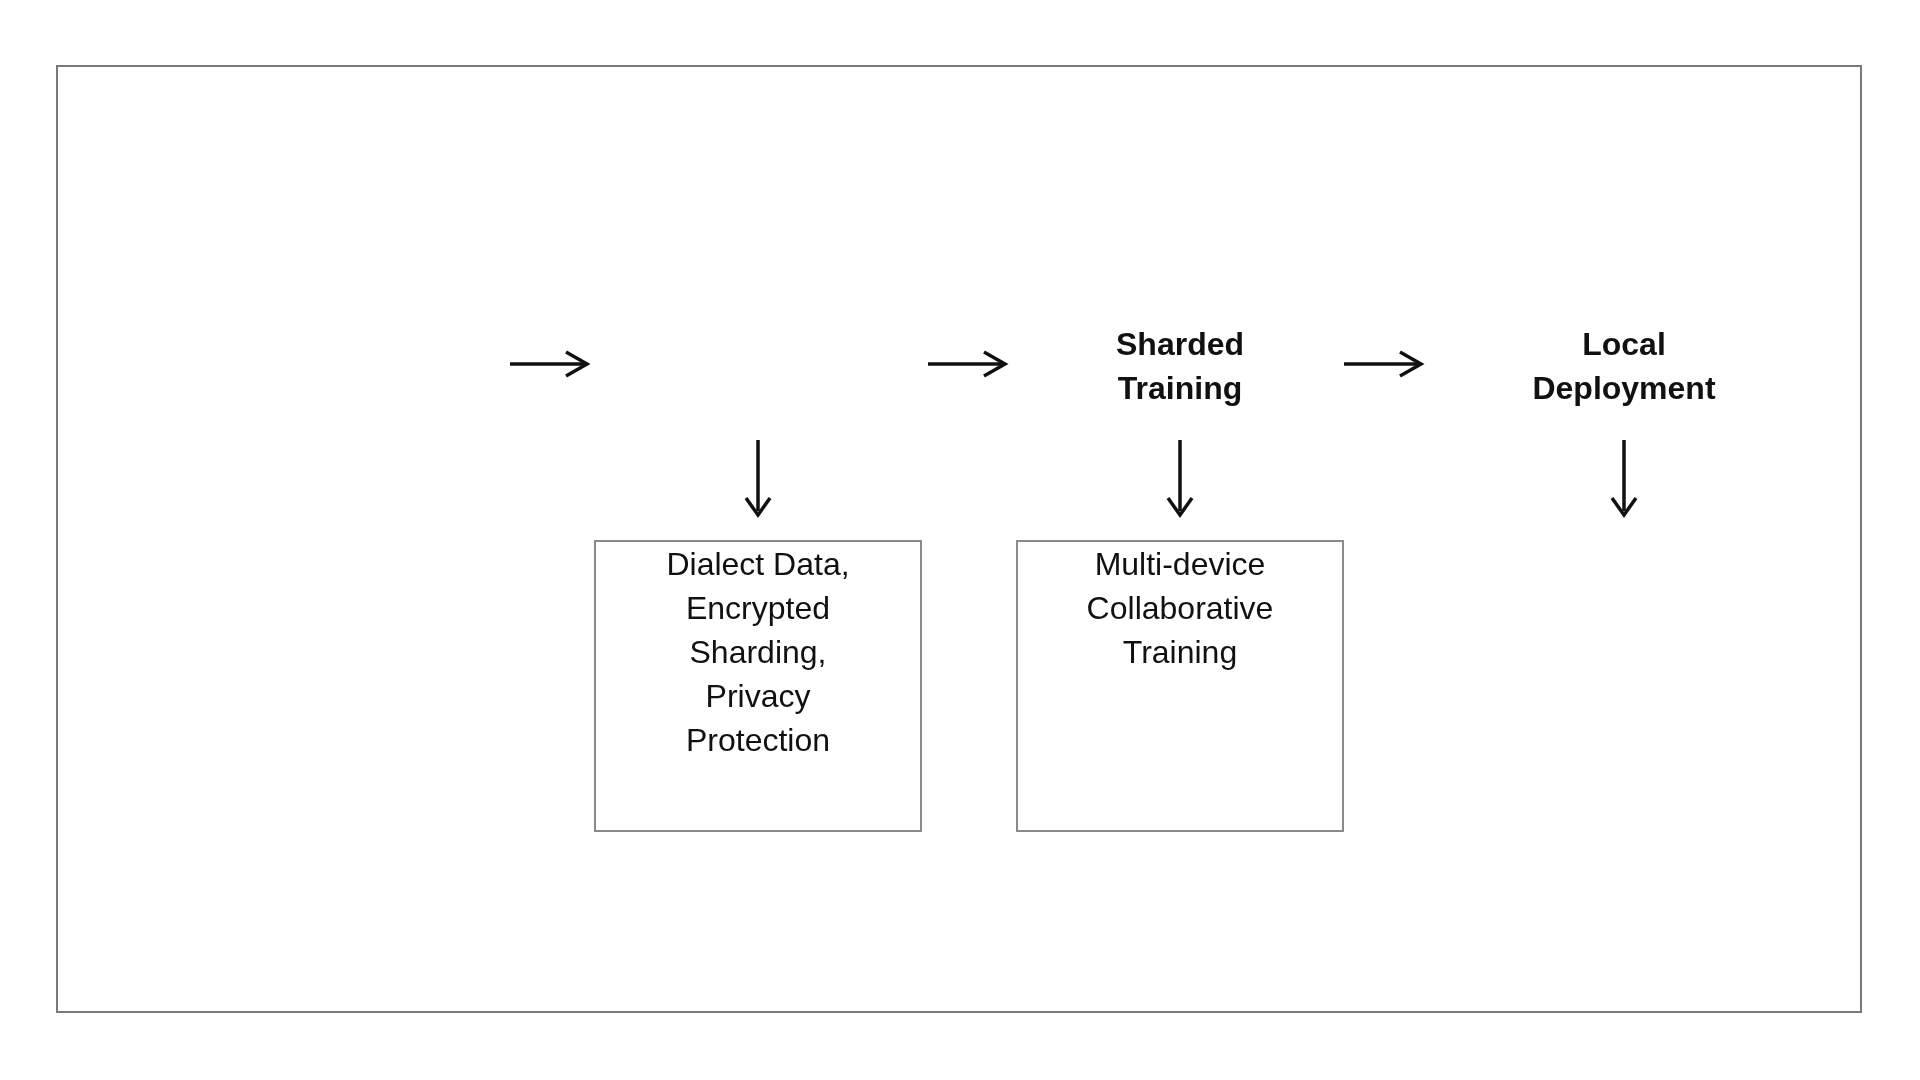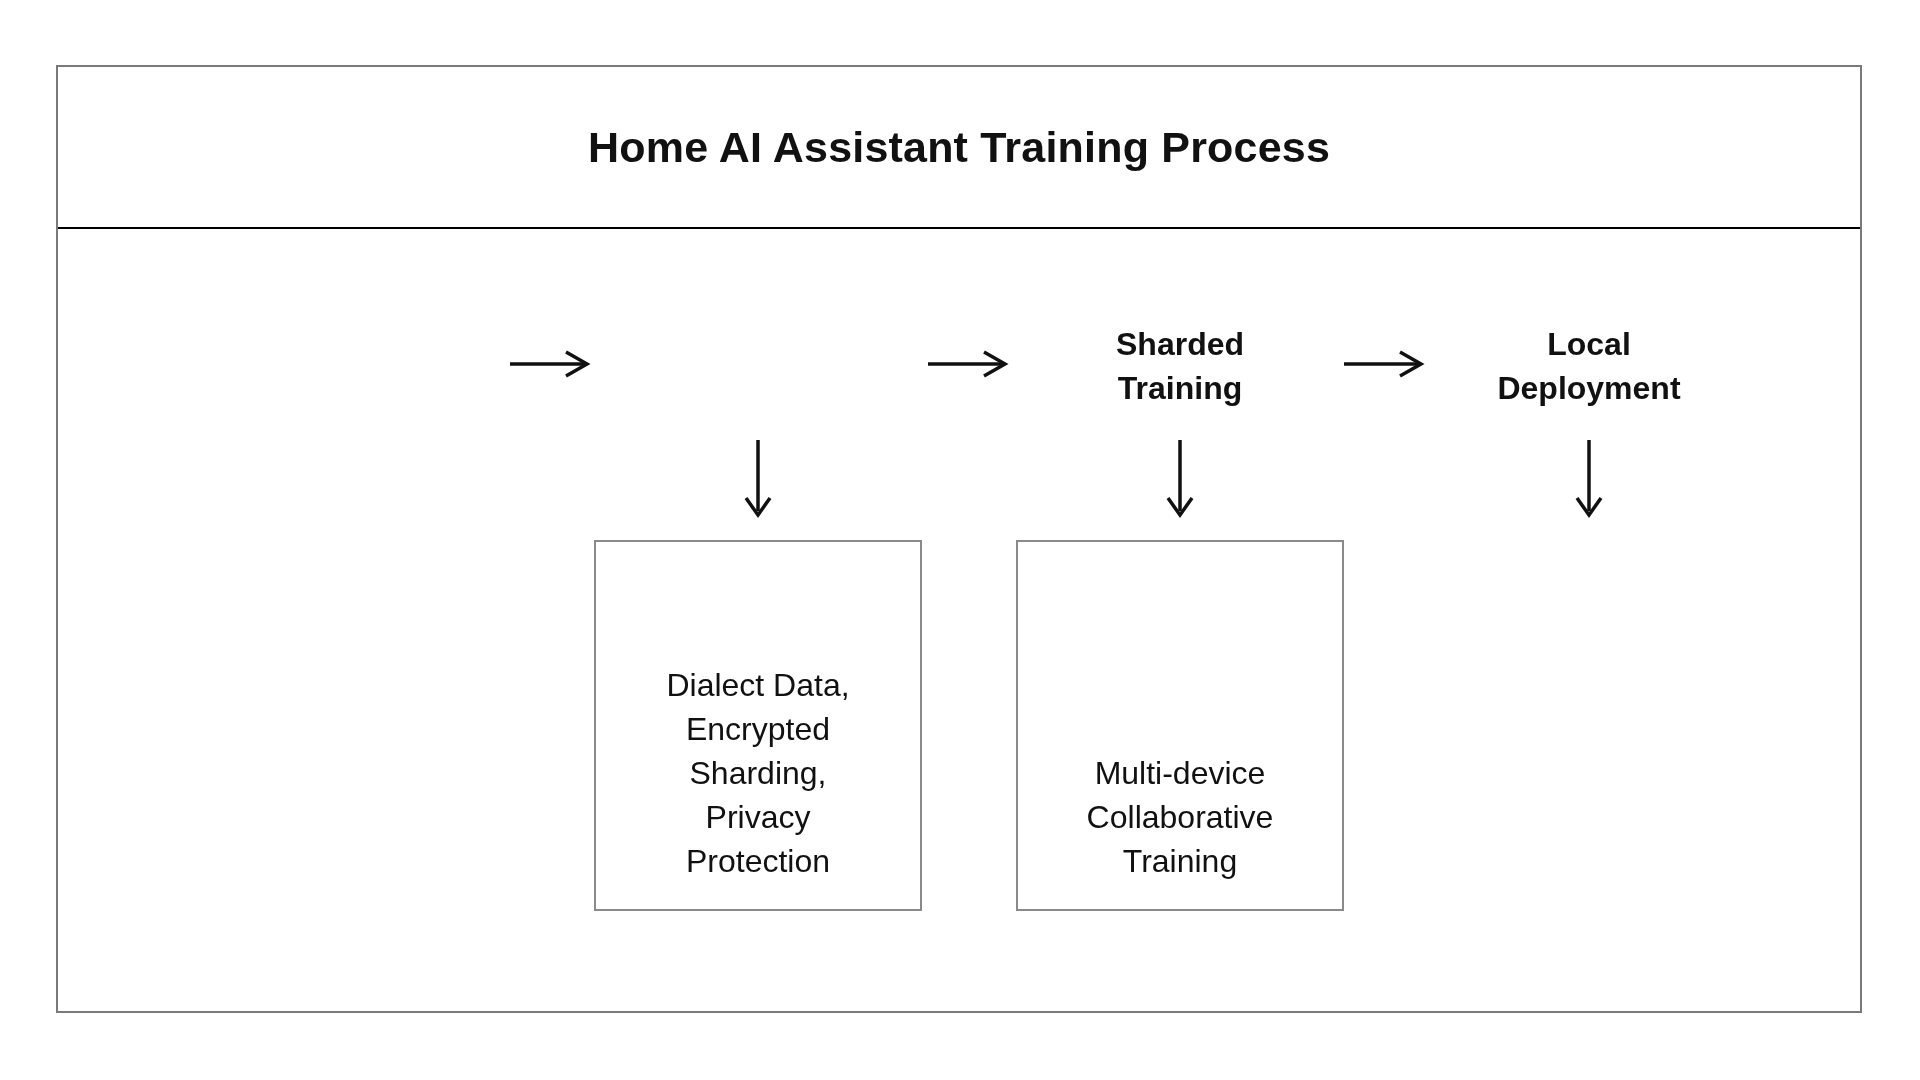--- a/index.html
+++ b/index.html
@@ -29,47 +29,44 @@
   }
   .stage{position:absolute;top:251px;width:328px;height:600px;}
   .stage-label{
     position:absolute;top:0;left:0;right:0;height:96px;
     display:flex;align-items:center;justify-content:center;
     font-size:32px;font-weight:700;line-height:44px;text-align:center;
     white-space:pre-line;color:var(--text);
   }
   .v-arrow{position:absolute;top:120px;left:50%;transform:translateX(-50%);}
   .stage-box{
-    position:absolute;top:222px;left:0;right:0;height:371px;
+    position:absolute;top:222px;left:0;right:0;height:292px;
     border:2px solid var(--box-border);background:var(--background);
-    display:flex;align-items:flex-end;justify-content:center;
+    display:flex;align-items:flex-start;justify-content:center;
   }
   .stage-detail{
     font-size:32px;font-weight:400;line-height:44px;text-align:center;
     white-space:pre-line;color:var(--text);padding-bottom:26px;
   }
   .h-arrow{position:absolute;top:283px;}
   .h-arrow.a1{left:450px;}
   .h-arrow.a2{left:868px;}
   .h-arrow.a3{left:1284px;}
   .stage.s1{left:121px;}
   .stage.s2{left:536px;}
   .stage.s3{left:958px;text-decoration:underline;}
-  .stage.s4{left:1367px;}
+  .stage.s4{left:1402px;}
   svg line, svg polyline{stroke:var(--arrow);stroke-width:3.5;fill:none;}
 </style>
 </head>
 <body>
 
 <div class="canvas">
   <div class="frame">
 
-    <div class="header">
-      <div class="title">Home AI Assistant Training Process</div>
-    </div>
 
 
     <div class="stage s2">
       <svg class="v-arrow" width="28" height="85" viewBox="0 0 28 85">
         <line x1="14" y1="2" x2="14" y2="73"></line>
         <polyline points="2,60 14,77 26,60"></polyline>
       </svg>
       <div class="stage-box">
         <div class="stage-detail">Dialect Data,
 Encrypted

